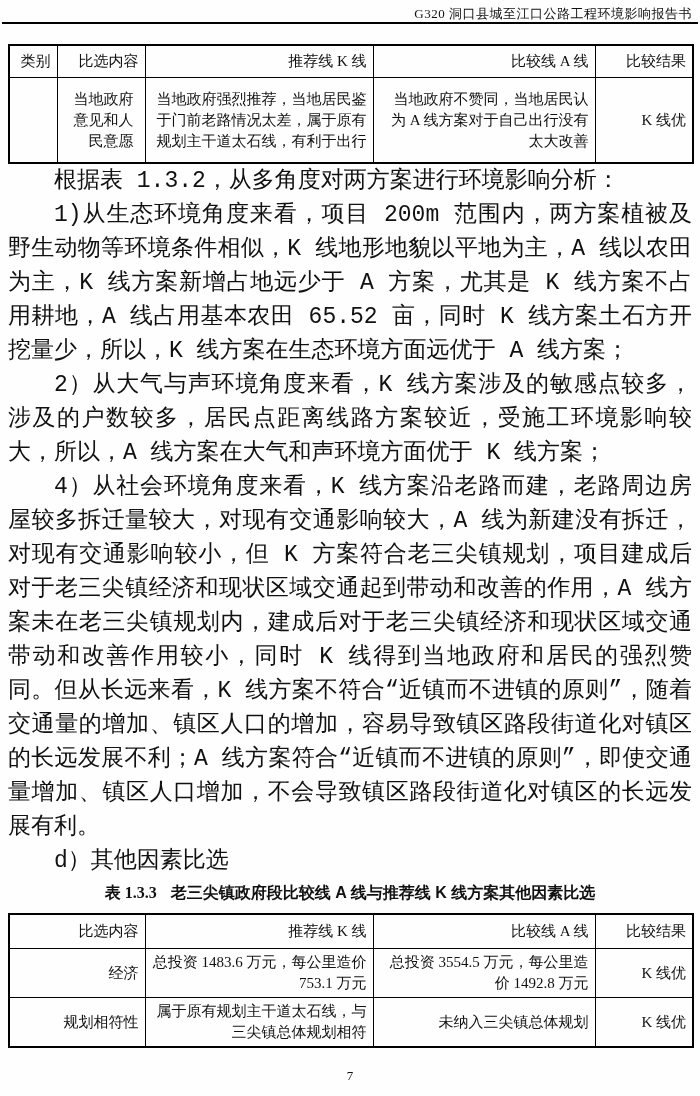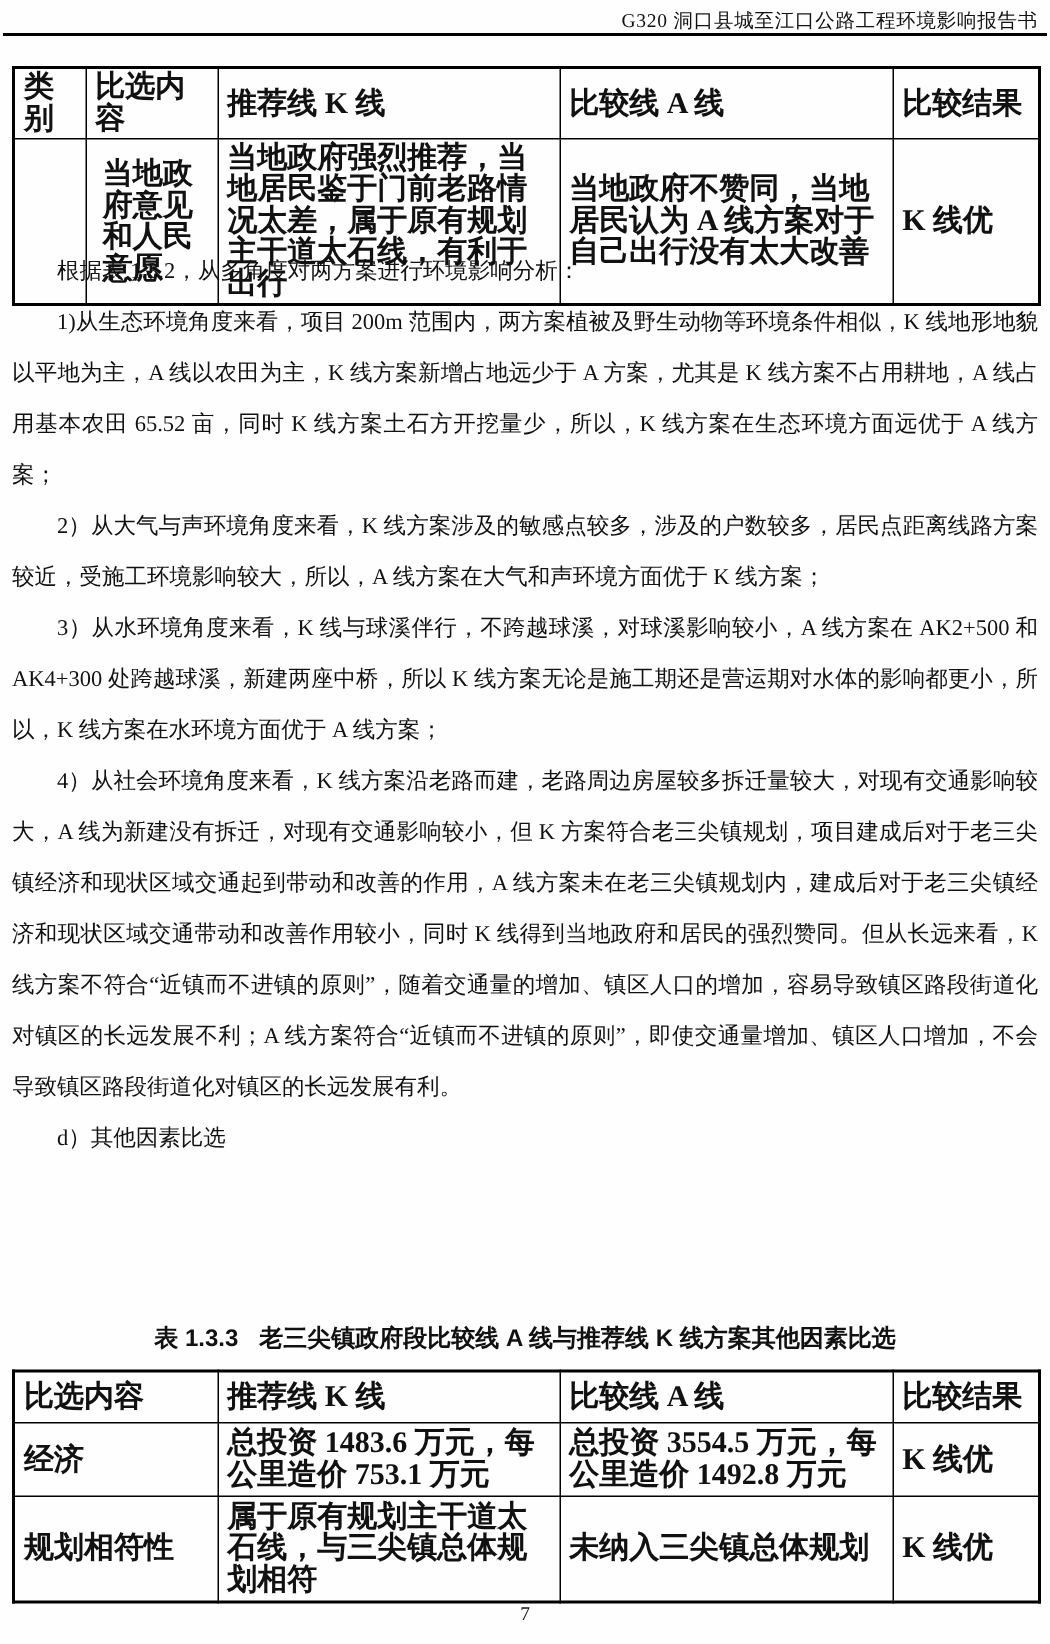--- a/index.html
+++ b/index.html
@@ -30,57 +30,58 @@
   }
   
   table.cmp {
     border-collapse: collapse;
     table-layout: fixed;
     width: 684px;
     border: 2px solid #000;
   }
   table.cmp th, table.cmp td {
     border: 1px solid #000;
-    font-weight: bold;
-    text-align: left;
+    font-weight: normal;
+    text-align: right;
     vertical-align: middle;
-    font-size: 20px;
+    font-size: 15px;
     line-height: 21px;
     padding: 2px 6px;
     overflow: hidden;
   }
   #table-132 { position: absolute; top: 44px; left: 8px; }
   #table-132 th { height: 27px; }
   #table-132 td.tall { height: 80px; }
   #table-132 td.narrow { padding: 2px 11px; }
   
   .content {
     position: absolute;
     top: 164px;
     left: 8px;
     width: 684px;
   }
   .body-text { height: 714px; overflow: hidden; }
   .body-text p {
     margin: 0;
-    font-size: 15px;
+    font-size: 23px;
     line-height: 34px;
     text-align: justify;
     text-indent: 2em;
+    font-family: Liberation Mono, monospace;
   }
   
   .tbl-caption {
     margin: 4px 0 9px 0;
     text-align: center;
     font-family: "Liberation Sans", "DejaVu Sans", sans-serif;
     font-weight: bold;
     font-size: 16px;
     line-height: 22px;
   }
-  .tbl-caption .cap-label { margin-right: 14px; font-family: Liberation Sans, sans-serif; }
+  .tbl-caption .cap-label { margin-right: 14px; font-family: Liberation Serif, serif; }
   #table-133 th { height: 29px; }
   #table-133 td { padding: 3px 6px; }
   #table-133 td.two-line { height: 42px; }
   
   .page-footer {
     position: absolute;
     bottom: 12px;
     left: 0;
     width: 100%;
     text-align: center;
@@ -119,21 +120,20 @@
       <td class="tall">K 线优</td>
     </tr>
   </tbody>
     </table>
 
   <div class="content">
     <div class="body-text">
       <p>根据表 1.3.2，从多角度对两方案进行环境影响分析：</p>
       <p>1)从生态环境角度来看，项目 200m 范围内，两方案植被及野生动物等环境条件相似，K 线地形地貌以平地为主，A 线以农田为主，K 线方案新增占地远少于 A 方案，尤其是 K 线方案不占用耕地，A 线占用基本农田 65.52 亩，同时 K 线方案土石方开挖量少，所以，K 线方案在生态环境方面远优于 A 线方案；</p>
       <p>2）从大气与声环境角度来看，K 线方案涉及的敏感点较多，涉及的户数较多，居民点距离线路方案较近，受施工环境影响较大，所以，A 线方案在大气和声环境方面优于 K 线方案；</p>
-      <p>3）从水环境角度来看，K 线与球溪伴行，不跨越球溪，对球溪影响较小，A 线方案在 AK2+500 和 AK4+300 处跨越球溪，新建两座中桥，所以 K 线方案无论是施工期还是营运期对水体的影响都更小，所以，K 线方案在水环境方面优于 A 线方案；</p>
       <p>4）从社会环境角度来看，K 线方案沿老路而建，老路周边房屋较多拆迁量较大，对现有交通影响较大，A 线为新建没有拆迁，对现有交通影响较小，但 K 方案符合老三尖镇规划，项目建成后对于老三尖镇经济和现状区域交通起到带动和改善的作用，A 线方案未在老三尖镇规划内，建成后对于老三尖镇经济和现状区域交通带动和改善作用较小，同时 K 线得到当地政府和居民的强烈赞同。但从长远来看，K 线方案不符合“近镇而不进镇的原则”，随着交通量的增加、镇区人口的增加，容易导致镇区路段街道化对镇区的长远发展不利；A 线方案符合“近镇而不进镇的原则”，即使交通量增加、镇区人口增加，不会导致镇区路段街道化对镇区的长远发展有利。</p>
       <p>d）其他因素比选</p>
     </div>
 
     <div class="tbl-caption">
       <span class="cap-label">表 1.3.3</span><span>老三尖镇政府段比较线 A 线与推荐线 K 线方案其他因素比选</span>
     </div>
 
     <table class="cmp" id="table-133">
       <colgroup>

